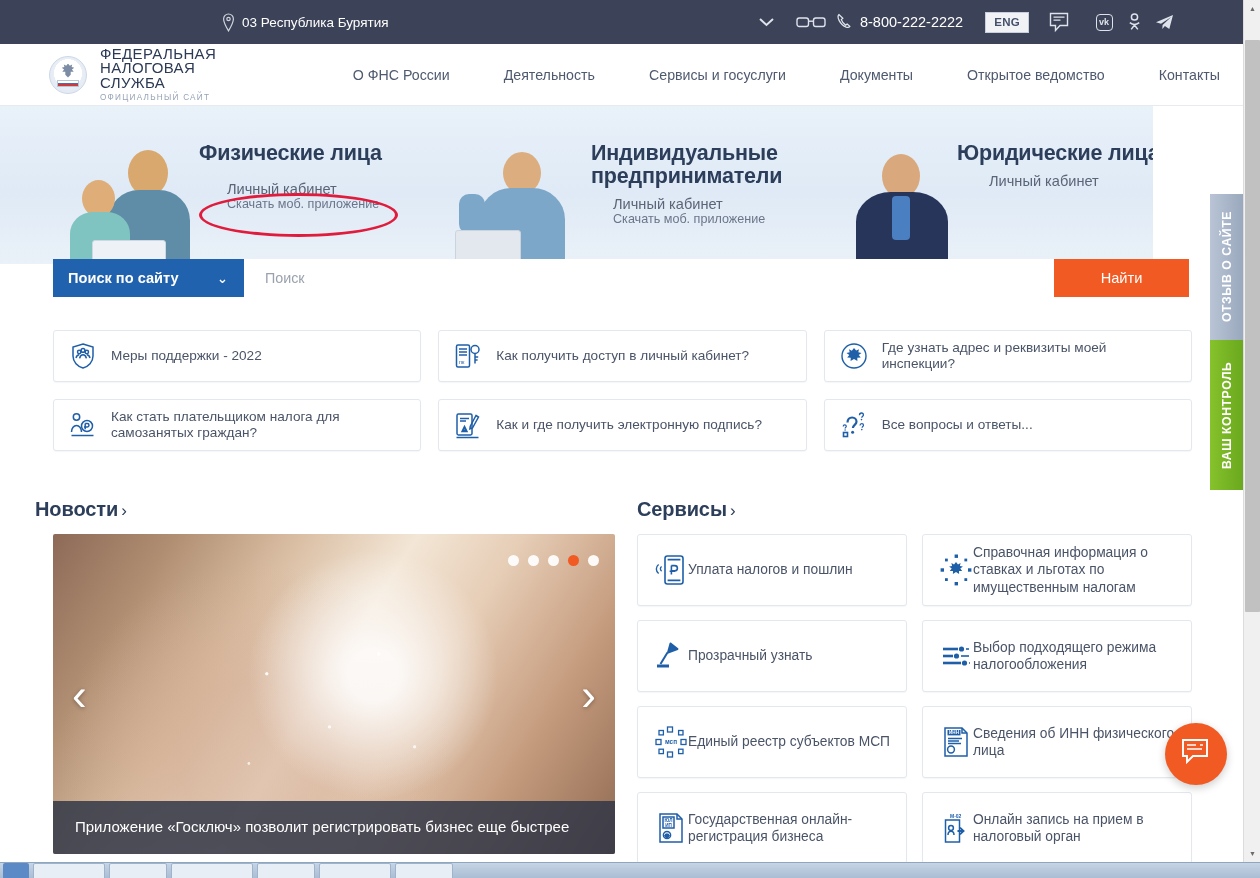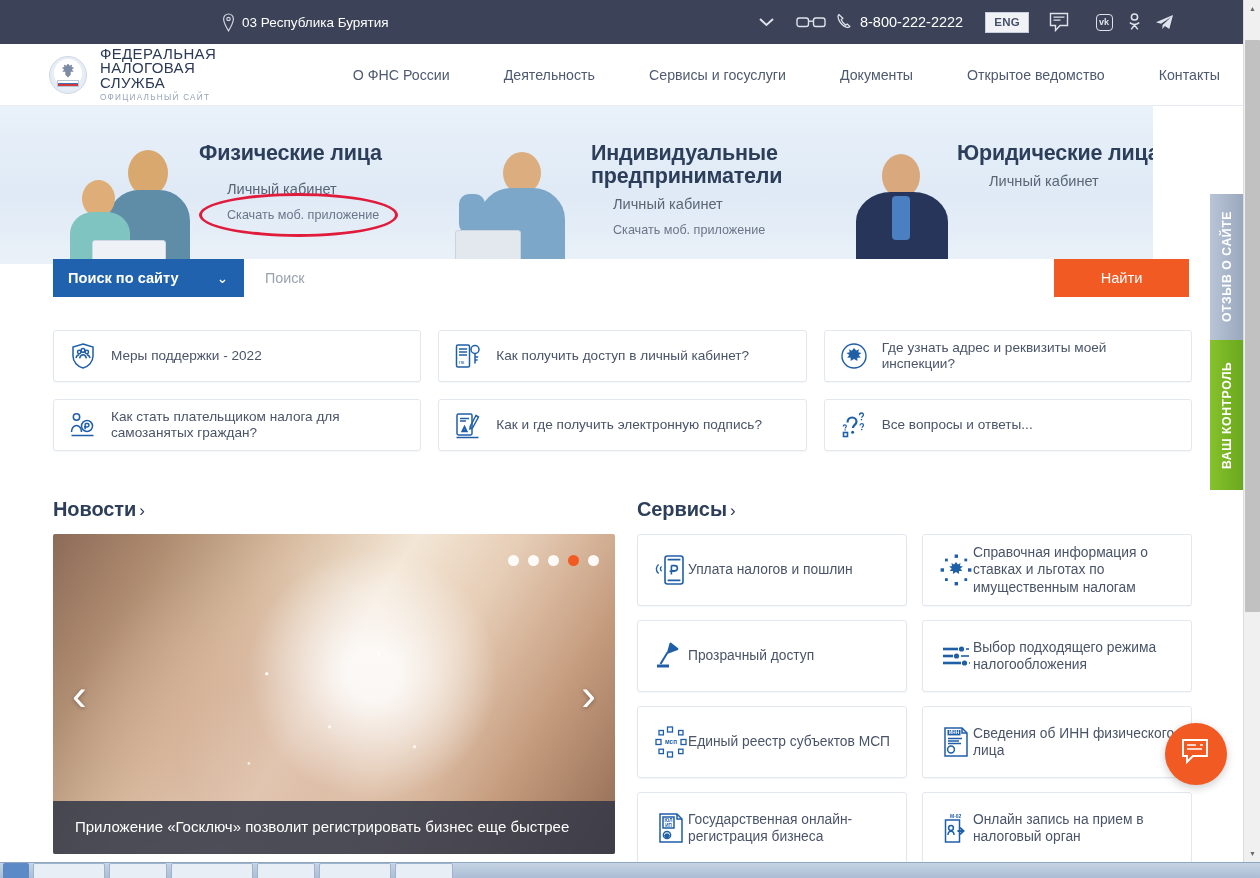--- a/index.html
+++ b/index.html
@@ -67,21 +67,21 @@
 
   
   .hero {
     position:absolute; left:0; top:106px; width:1153px; height:158px;
     background:linear-gradient(to bottom,#e9f1f9 0%, #dfeaf6 55%, #eaf1f8 100%);
     overflow:hidden;
   }
   .hero-col { position:absolute; top:0; height:158px; }
   .hero-title { font-size:21.5px; font-weight:700; color:#2c3e5a; line-height:23px; letter-spacing:-.2px; }
   .hero-link { font-size:14.6px; color:#5a6577; margin-top:16px; }
-  .hero-sub  { font-size:12.6px; color:#6a7589; margin-top:11px; }
+  .hero-sub  { font-size:12.6px; color:#6a7589; }
   .pgroup { position:absolute; bottom:0; height:120px; }
   .ph-head { position:absolute; border-radius:50%; }
   .ph-body { position:absolute; border-radius:38% 38% 6px 6px; }
   .tablet { position:absolute; border-radius:3px; }
 
   .red-ellipse {
     position:absolute; left:199px; top:193px; width:199px; height:44px;
     border:3.6px solid #e01b3c; border-radius:50%; z-index:6; pointer-events:none;
   }
 
@@ -112,21 +112,21 @@
   }
   .qtext { font-size:13.6px; color:#4a5467; line-height:16px; }
   .q-ic { width:30px; height:30px; flex:none; color:#1f5fa8; }
   .q-ic svg { display:block; width:30px; height:30px; }
 
   
   .sec-title { font-size:20px; font-weight:700; color:#2c3e5a; letter-spacing:-.1px; }
   .sec-title .arr { color:#2c3e5a; font-weight:400; margin-left:3px; font-size:17px; }
 
   
-  .news-head { position:absolute; left:53px; top:498px; }
+  .news-head { position:absolute; left:35px; top:498px; }
   .news-box { position:absolute; left:53px; top:534px; width:562px; height:320px; overflow:hidden; border-radius:2px; }
   .news-img {
     position:absolute; inset:0;
     background:
       radial-gradient(circle at 57% 44%, rgba(255,255,255,.85) 0 7%, rgba(255,255,255,0) 34%),
       radial-gradient(circle at 36% 70%, rgba(210,170,145,.55) 0 18%, rgba(0,0,0,0) 46%),
       linear-gradient(122deg,#8d6a57 0%, #b08e72 16%, #d9bda2 32%, #f3e6d6 48%, #e6cdb6 62%, #c59b7d 80%, #8f6a52 100%);
   }
   .news-img::after{
     content:""; position:absolute; left:30%; top:28%; width:40%; height:52%;
@@ -467,21 +467,21 @@
       </div>
 
       <div class="scard">
         <span class="s-ic">
           <svg viewBox="0 0 34 34" fill="none" stroke="#1f5fa8" stroke-width="2">
             <path d="M16.5 4.5l7 5.5-9.5 3.5z" fill="#1f5fa8" stroke-linejoin="round"></path>
             <path d="M13.5 13.5L6.5 25"></path>
             <path d="M3 27h12" stroke-width="3"></path>
           </svg>
         </span>
-        <span class="stext">Прозрачный доступ</span>
+        <span class="stext">Прозрачный узнать</span>
       </div>
 
       <div class="scard">
         <span class="s-ic">
           <svg viewBox="0 0 34 34" fill="none" stroke="#1f5fa8" stroke-width="2.6">
             <path d="M4 10h15"></path>
               <circle cx="22.5" cy="10" r="2.6" fill="#1f5fa8" stroke="none"></circle>
               <path d="M27 10h3" stroke-width="1.6"></path>
             <path d="M4 17h10"></path>
               <circle cx="17.5" cy="17" r="2.6" fill="#1f5fa8" stroke="none"></circle>

